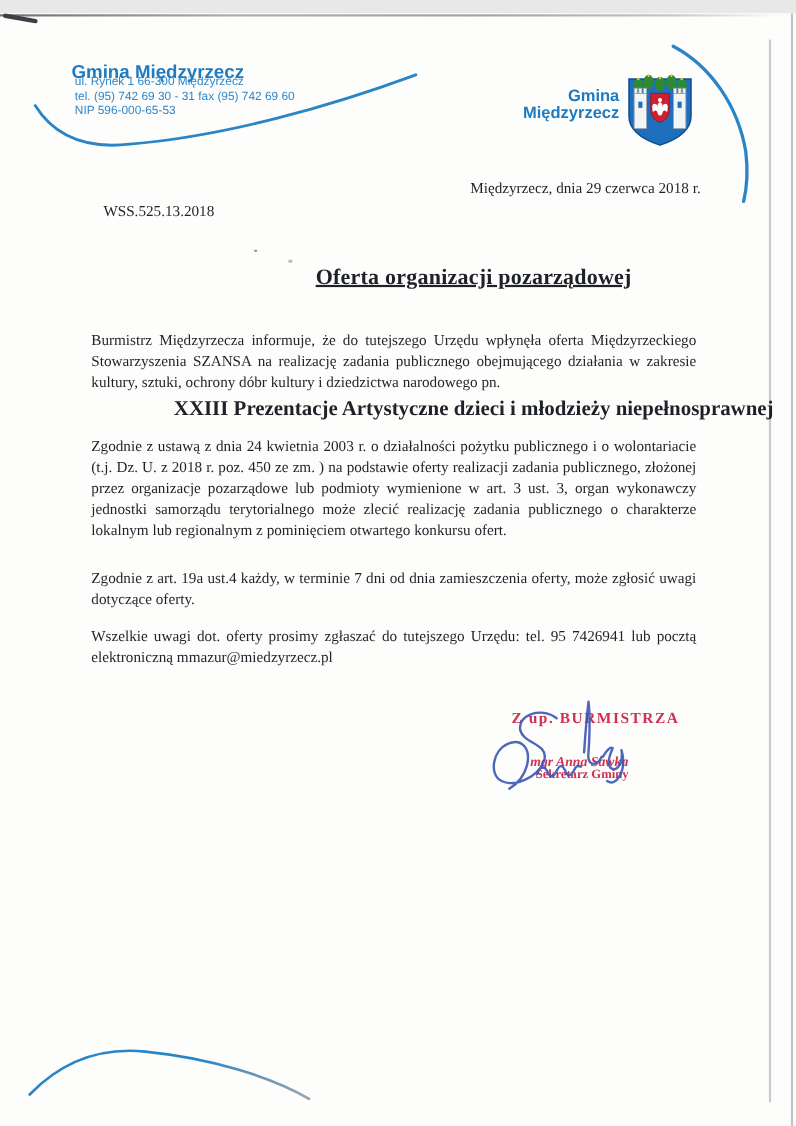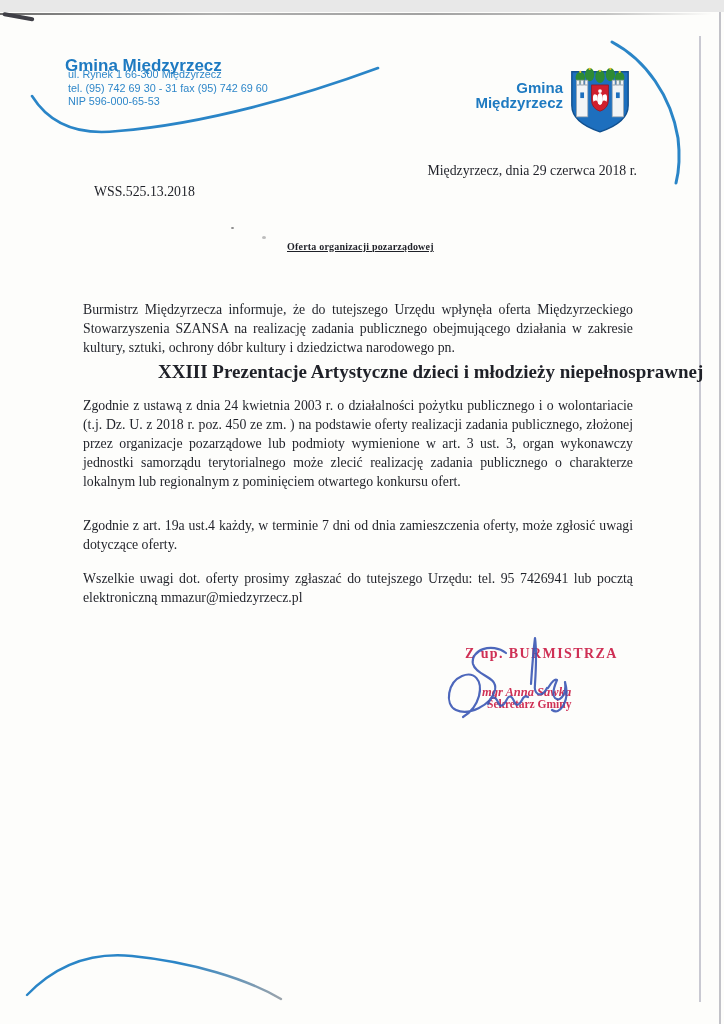--- a/index.html
+++ b/index.html
@@ -30,21 +30,21 @@
   .org-address{position:absolute;left:68px;top:56px;
     font-family:"Liberation Sans",sans-serif;font-size:10.8px;line-height:13.5px;
     color:#2f87c9;}
   .crest-caption{position:absolute;left:443px;top:69px;width:120px;text-align:right;
     font-family:"Liberation Sans",sans-serif;font-weight:bold;font-size:15px;line-height:14.5px;
     color:var(--brand-blue,#1e7ac1);}
   .crest{position:absolute;left:569px;top:52px;}
   
   .dateline{position:absolute;right:87px;top:151px;font-size:13.8px;white-space:nowrap;}
   .reference{position:absolute;left:94px;top:172px;font-size:13.8px;white-space:nowrap;}
-  .doc-title{position:absolute;left:287px;top:229px;font-size:10px;font-weight:bold;
+  .doc-title{position:absolute;left:287px;top:229px;font-size:20px;font-weight:bold;
     text-decoration:underline;white-space:nowrap;letter-spacing:.2px;}
   .para{position:absolute;left:83px;width:550px;margin:0;
     font-size:13.8px;line-height:19px;text-align:justify;}
   .p1{top:288px;}
   .event-title{position:absolute;left:158px;top:349px;font-size:19px;font-weight:bold;white-space:nowrap;}
   .p2{top:384px;}
   .p3{top:504px;}
   .p4{top:557px;}
   
   .stamp-auth{position:absolute;left:465px;top:634px;font-size:14px;font-weight:bold;

